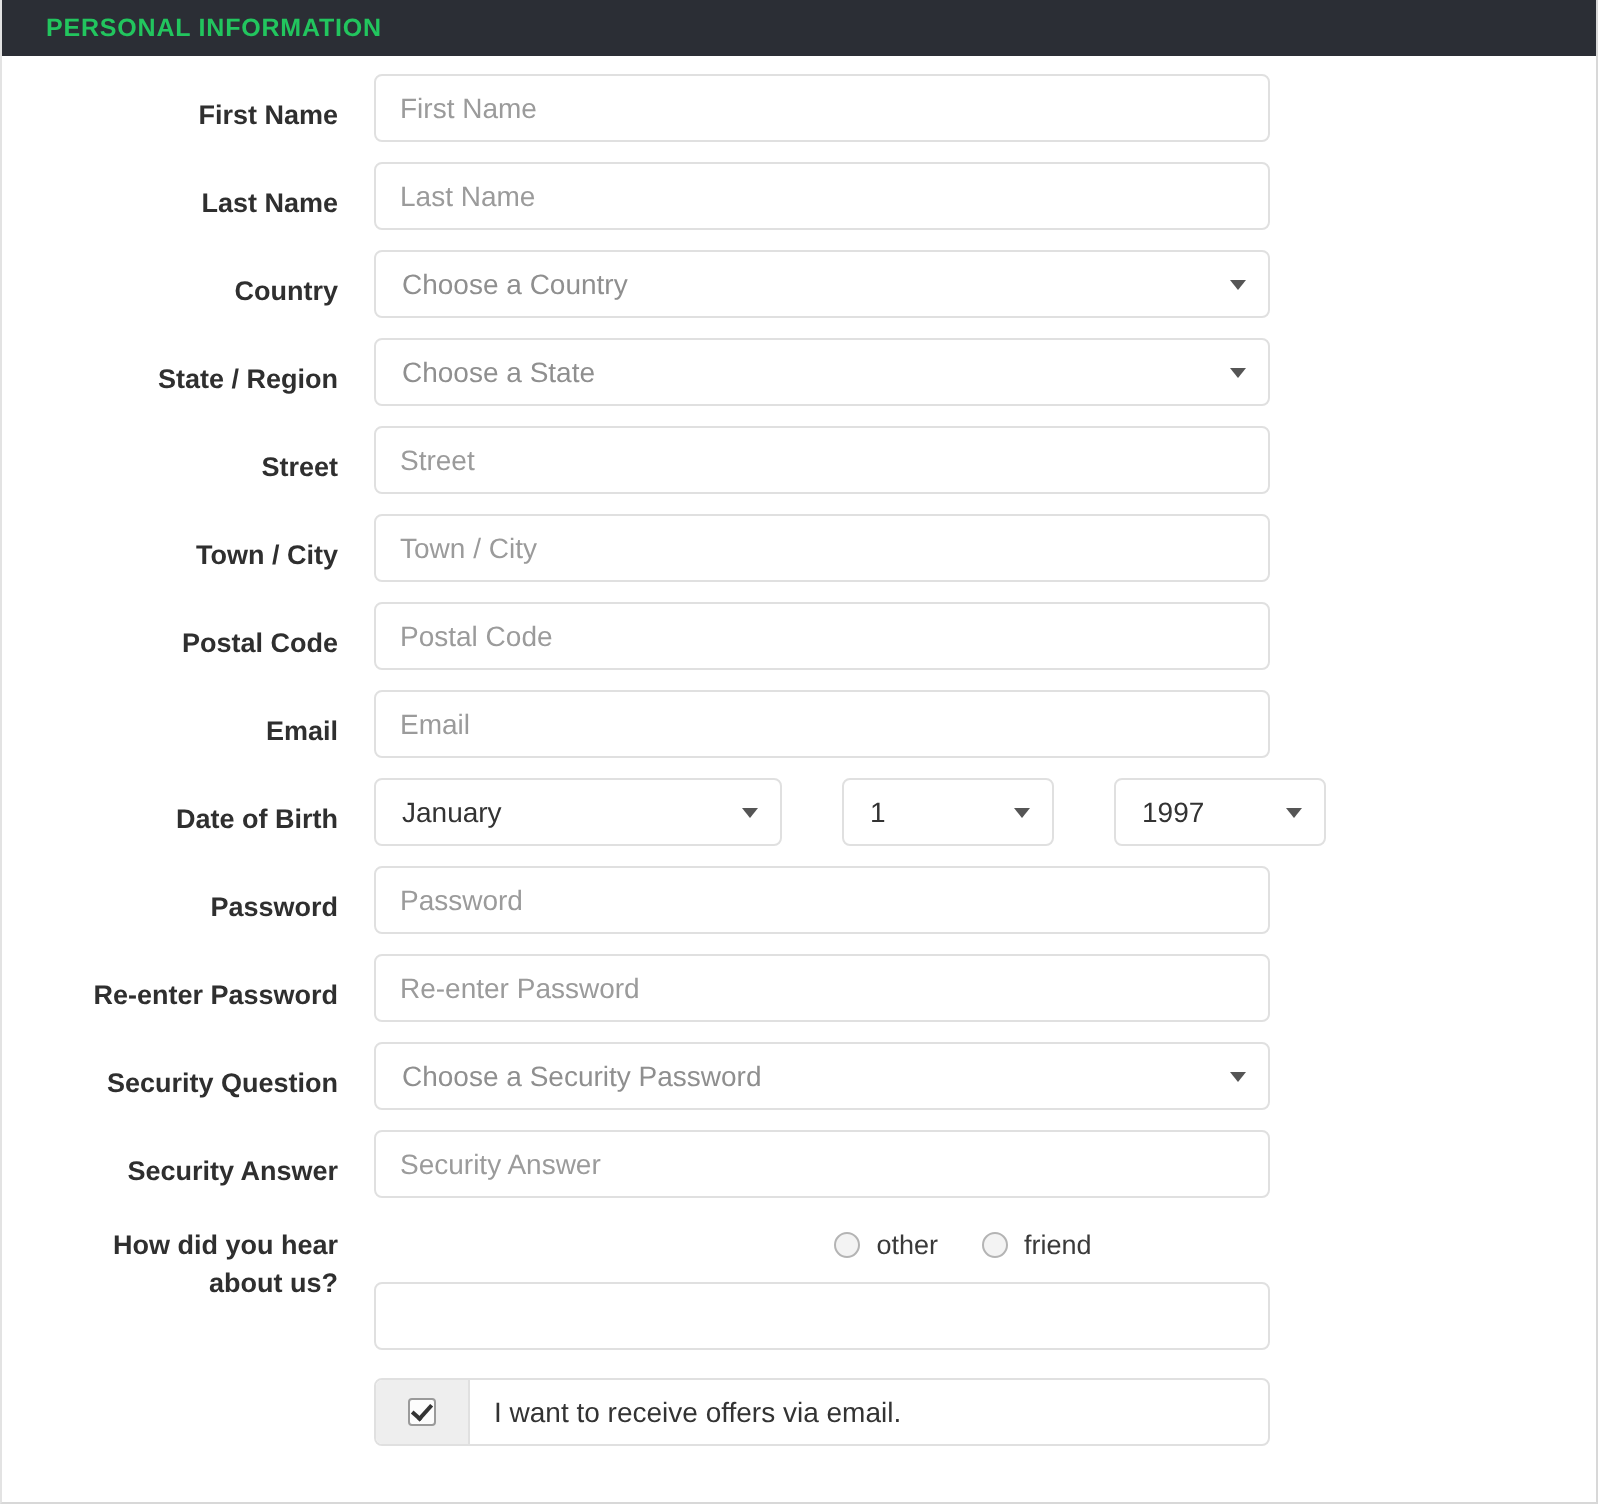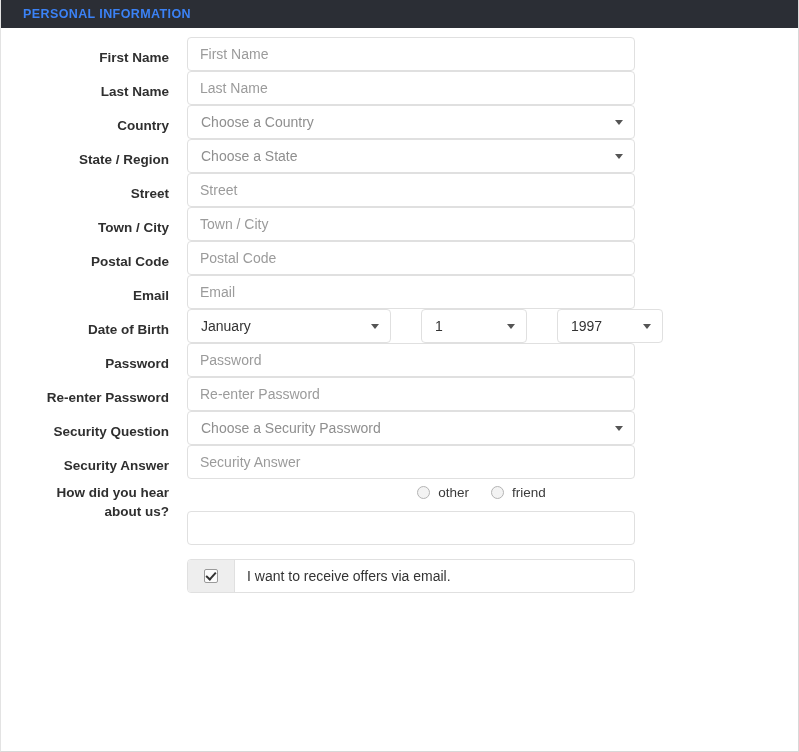--- a/index.html
+++ b/index.html
@@ -27,34 +27,34 @@
   
   .panel-header {
     height: 28px;
     background: #2b2e35;
     display: flex;
     align-items: center;
     padding-left: 22px;
     box-sizing: border-box;
   }
   .panel-header-title {
-    color: #3b82f6;
+    color: #22c55e;
     font-size: 12.5px;
     font-weight: bold;
     letter-spacing: 0.4px;
   }
 
   
   .form-body {
     padding-top: 9px;
   }
   .form-row {
     display: flex;
     align-items: flex-start;
-    margin-bottom: 0;
+    margin-bottom: 10px;
   }
   .row-label {
     width: 186px;
     min-width: 186px;
     text-align: right;
     padding-right: 18px;
     box-sizing: border-box;
     font-size: 13.5px;
     font-weight: bold;
     color: #2f2f2f;

